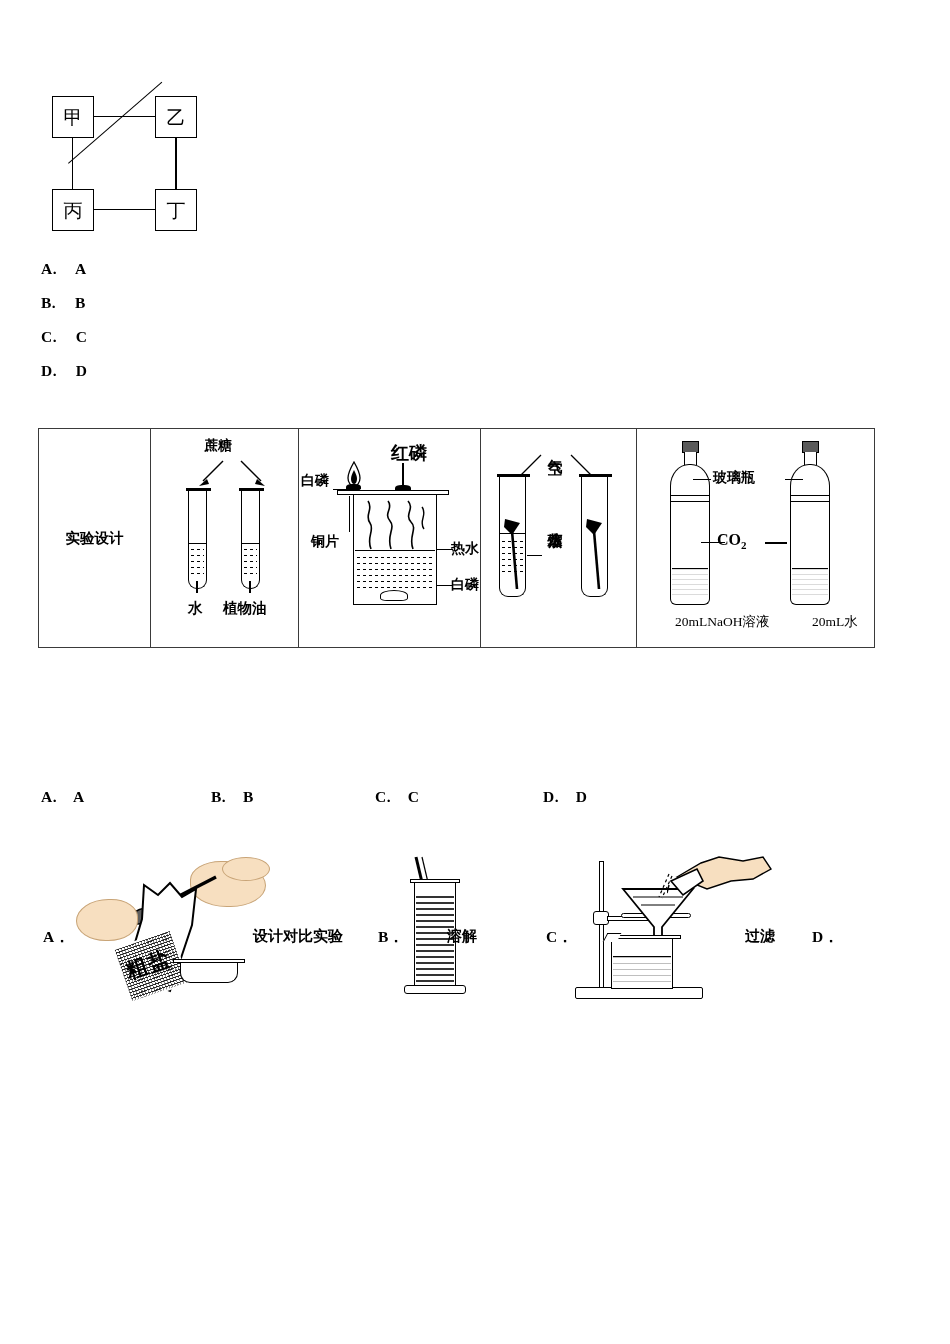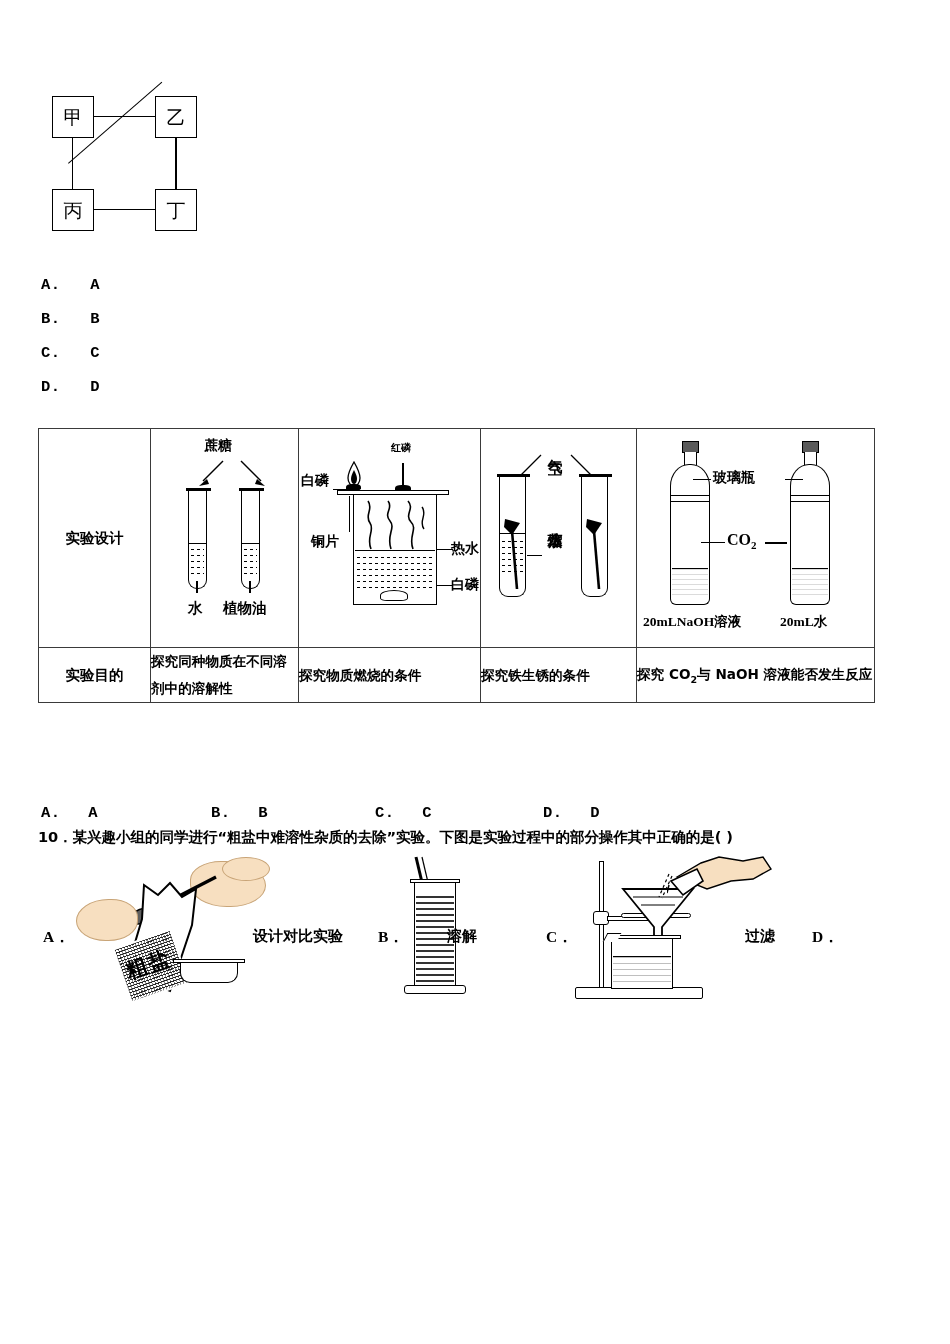--- a/index.html
+++ b/index.html
@@ -59,26 +59,25 @@
   .nl-diag {
     left: 16px; top: 67px;
     width: 124px; height: 1.3px;
     transform: rotate(-41deg);
     transform-origin: 0 0;
   }
 
   
   .opt-line {
     position: absolute;
-    font-family: Liberation Mono, monospace;
+    font-family: Liberation Serif, serif;
     font-weight: bold;
     font-size: 15.5px;
     letter-spacing: .5px;
     white-space: nowrap;
-    margin-top: 16px;
   }
   .q-stem {
     position: absolute;
     font-family: "DejaVu Sans", sans-serif;
     font-weight: bold;
     font-size: 14.6px;
     white-space: nowrap;
     letter-spacing: -0.1px;
   }
 
@@ -264,23 +263,24 @@
     border: 1.4px solid #000;
     border-top: none;
     border-bottom-left-radius: 6px;
     border-bottom-right-radius: 6px;
     box-sizing: border-box;
     background: #fff;
   }
   .lbl-sm { font-family: "DejaVu Sans", sans-serif; font-weight: bold; font-size: 14px; }
   .lbl-mix {
     font-family: "Liberation Serif", serif;
-    font-weight: bold;
+    font-weight: normal;
     font-size: 13.5px;
     white-space: nowrap;
+    margin-left: 32px;
   }
   .leader { position: absolute; background: #000; height: 1.3px; }
 
   
   .q10-area { position: absolute; left: 0; top: 855px; width: 950px; height: 165px; }
   .q10-label {
     position: absolute;
     font-family: "Liberation Serif", serif;
     font-weight: bold;
     font-size: 15.5px;
@@ -441,21 +441,21 @@
               </div>
             </div>
             <div class="stem-tick" style="left:99px; top:152px;"></div>
             <div class="cn" style="position:absolute; left:72px; top:170px; font-size:14.5px;">植物油</div>
           </div>
         </td>
 
         <td class="design-cell">
           <div class="figB">
 
-            <div class="cn" style="position:absolute; left:92px; top:12px; font-size:10px;">红磷</div>
+            <div class="cn" style="position:absolute; left:92px; top:12px; font-size:18px;">红磷</div>
             <div style="position:absolute; left:103px; top:34px; width:1.6px; height:24px; background:#000;"></div>
             <div class="blob" style="left:96px; top:56px; width:16px; height:7px; border-radius:40%;"></div>
 
             <svg style="position:absolute; left:46px; top:32px; width:18px; height:26px;" viewBox="0 0 18 26">
               <path d="M9 1 C13 8, 15 12, 15 17 C15 22, 12 25, 9 25 C6 25, 3 22, 3 17 C3 12, 5 8, 9 1 Z" fill="#fff" stroke="#000" stroke-width="1.3"></path>
               <path d="M9 9 C11 13, 12 15, 12 18 C12 21, 10.5 23, 9 23 C7.5 23, 6 21, 6 18 C6 15, 7 13, 9 9 Z" fill="#000"></path>
             </svg>
             <div class="blob" style="left:47px; top:55px; width:15px; height:7px; border-radius:40%;"></div>
 
             <div class="cn" style="position:absolute; left:2px; top:43px; font-size:14px;">白磷</div>
@@ -556,36 +556,29 @@
                 <div class="btl-liquid"></div>
               </div>
               <div class="btl-base"></div>
             </div>
 
             <div class="leader" style="left:56px; top:50px; width:18px;"></div>
             <div class="lbl-sm" style="position:absolute; left:76px; top:40px;">玻璃瓶</div>
             <div class="leader" style="left:148px; top:50px; width:18px;"></div>
 
             <div class="leader" style="left:64px; top:113px; width:24px;"></div>
-            <div style="position:absolute; left:90px; top:102px; font-family:'Liberation Serif',serif; font-weight:bold; font-size:16px;"><span>CO</span><sub style="font-size:11px;">2</sub></div>
+            <div style="position:absolute; left:80px; top:102px; font-family:'Liberation Serif',serif; font-weight:bold; font-size:16px;"><span>CO</span><sub style="font-size:11px;">2</sub></div>
             <div class="leader" style="left:128px; top:113px; width:22px; height:2px;"></div>
 
             <div class="lbl-mix" style="position:absolute; left:6px; top:184px;">20mLNaOH溶液</div>
             <div class="lbl-mix" style="position:absolute; left:143px; top:184px;">20mL水</div>
           </div>
         </td>
       </tr>
 
-      <tr>
-        <td class="row-label">实验目的</td>
-        <td class="purpose-cell">探究同种物质在不同溶剂中的溶解性</td>
-        <td class="purpose-cell">探究物质燃烧的条件</td>
-        <td class="purpose-cell">探究铁生锈的条件</td>
-        <td class="purpose-cell"><span>探究 CO</span><sub>2</sub><span>与 NaOH 溶液能否发生反应</span></td>
-      </tr>
     </tbody>
   </table>
 
   <div class="opt-line" style="left:41px; top:788px;">
     <span>A.</span>
     <span style="display:inline-block;width:8px;"></span>
     <span>A</span>
   </div>
   <div class="opt-line" style="left:211px; top:788px;">
     <span>B.</span>
@@ -596,23 +589,20 @@
     <span>C.</span>
     <span style="display:inline-block;width:8px;"></span>
     <span>C</span>
   </div>
   <div class="opt-line" style="left:543px; top:788px;">
     <span>D.</span>
     <span style="display:inline-block;width:8px;"></span>
     <span>D</span>
   </div>
 
-  <div class="q-stem" style="left:38px; top:828px;">
-    <span>10．</span><span>某兴趣小组的同学进行“粗盐中难溶性杂质的去除”实验。下图是实验过程中的部分操作其中正确的是(  )</span>
-  </div>
 
   <div class="q10-area">
 
     <div class="q10-label" style="left:43px; top:72px;">A．</div>
     <div style="position:absolute; left:72px; top:0px; width:205px; height:145px;">
 
       <div class="hand" style="left:118px; top:6px; width:74px; height:44px; border-radius:42% 55% 48% 50%;"></div>
       <div class="hand" style="left:150px; top:2px; width:46px; height:22px; border-radius:50%;"></div>
 
       <svg style="position:absolute; left:44px; top:16px; width:110px; height:60px;" viewBox="0 0 110 60">

